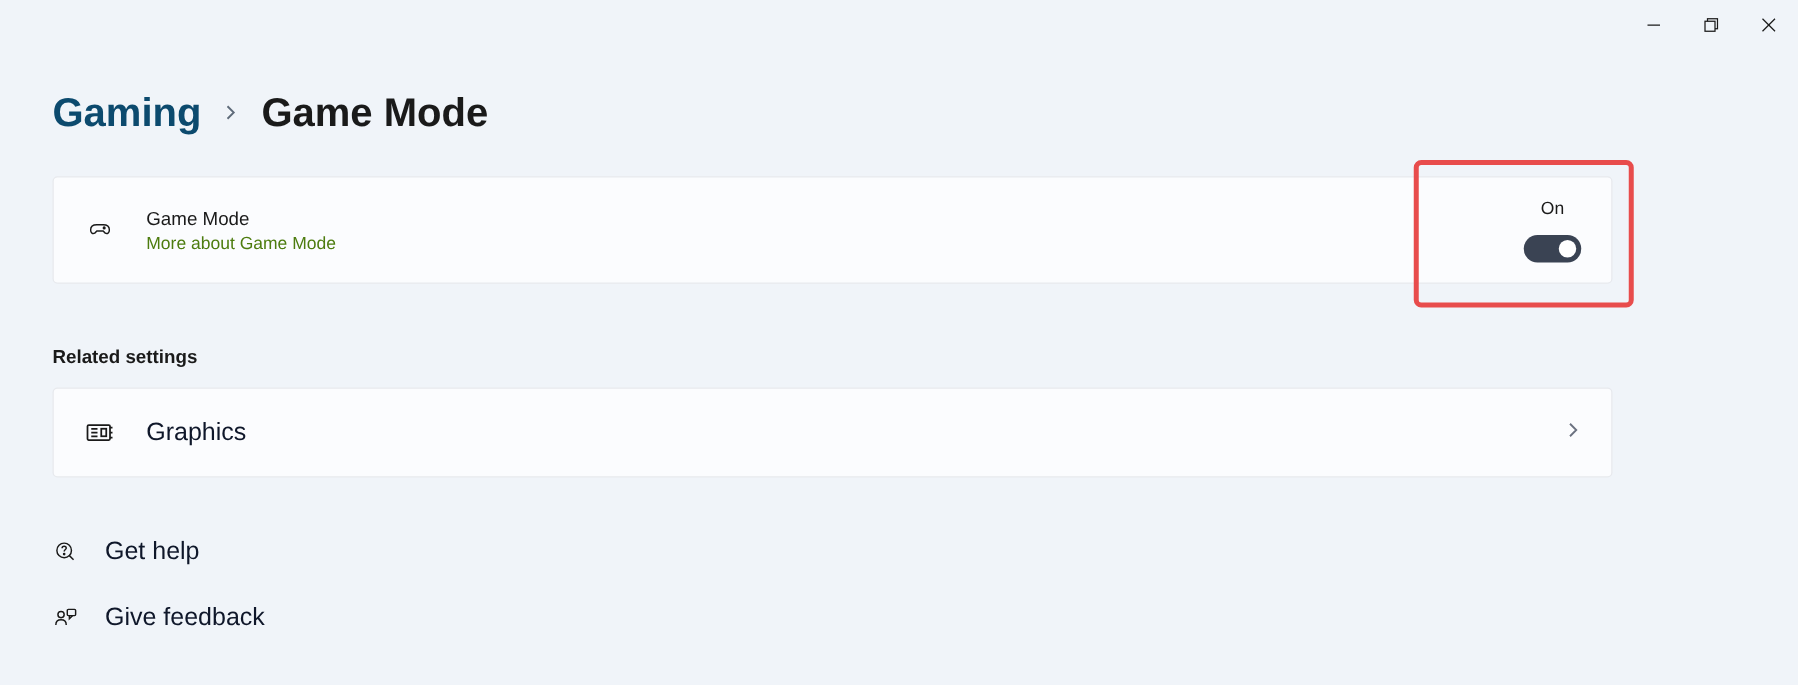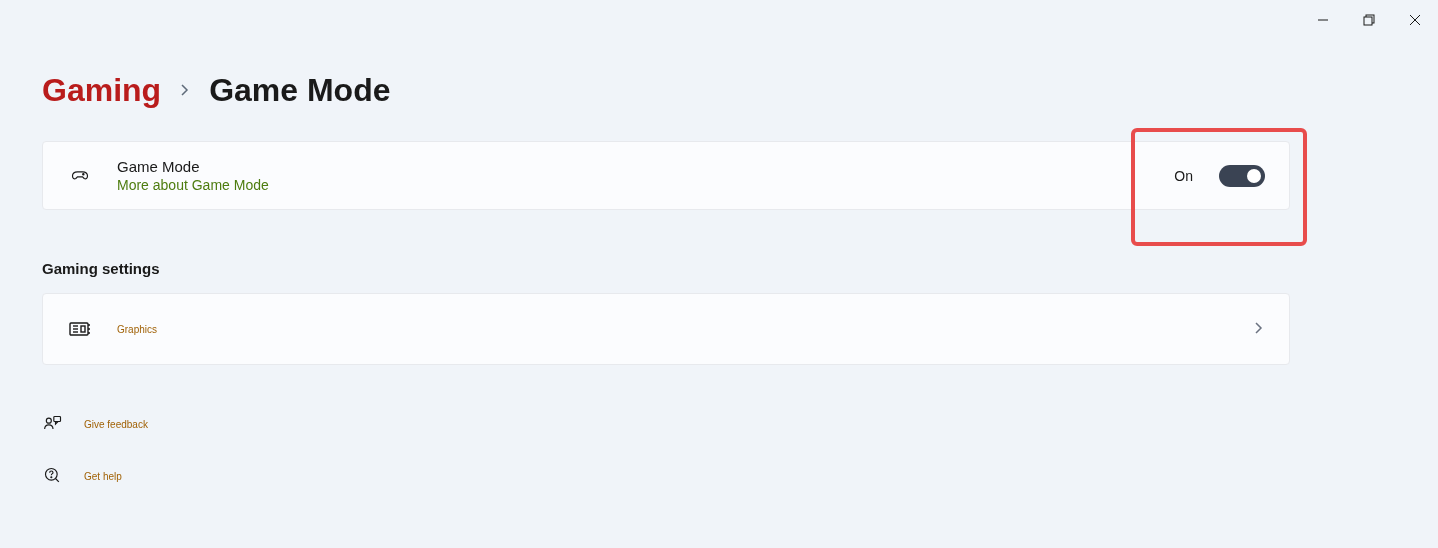--- a/index.html
+++ b/index.html
@@ -39,21 +39,21 @@
     }
     .breadcrumb {
       display: flex;
       align-items: center;
       gap: 18px;
       margin-bottom: 32px;
     }
     .breadcrumb-parent {
       font-size: 32px;
       font-weight: 600;
-      color: #b91c1c;
+      color: #0c4a6e;
       cursor: pointer;
     }
     .breadcrumb-chevron {
       font-size: 18px;
       color: #5f6b7a;
     }
     .breadcrumb-current {
       font-size: 32px;
       font-weight: 600;
       color: #1a1a1a;
@@ -91,21 +91,22 @@
       color: #6b7280;
       line-height: 1.45;
     }
     .card-link {
       font-size: 14px;
       color: #4d7c0f;
     }
     .toggle-area {
       display: flex;
       align-items: center;
-      gap: 26px;
+      gap: 14px;
+      flex-direction: column;
     }
     .toggle-label {
       font-size: 14px;
       color: #1a1a1a;
     }
     .toggle {
       width: 46px;
       height: 22px;
       background: #3a4353;
       border-radius: 11px;
@@ -147,22 +148,22 @@
     }
     .link-icon {
       width: 22px;
       height: 22px;
       display: flex;
       align-items: center;
       justify-content: center;
       flex-shrink: 0;
     }
     .link-text {
-      font-size: 10px;
-      color: #a16207;
+      font-size: 20px;
+      color: #0f172a;
     }
     .chevron-right {
       margin-left: auto;
       color: #6b7280;
     }
     .bottom-links {
       margin-top: 40px;
       display: flex;
       flex-direction: column;
       gap: 14px;
@@ -215,21 +216,21 @@
     </div>
     <div class="toggle-area">
       <span class="toggle-label">On</span>
       <div class="toggle">
         <div class="toggle-knob"></div>
       </div>
     </div>
     <div class="highlight-box"></div>
   </div>
 
-  <div class="section-header">Gaming settings</div>
+  <div class="section-header">Related settings</div>
 
   <div class="card" style="padding:22px 24px;">
     <div class="card-icon">
       <svg viewBox="0 0 24 24" width="24" height="24" fill="none" stroke="#1a1a1a" stroke-width="1.4">
         <rect x="2" y="6" width="18" height="12" rx="1"></rect>
         <line x1="5" y1="9" x2="10" y2="9"></line>
         <line x1="5" y1="12" x2="10" y2="12"></line>
         <line x1="5" y1="15" x2="10" y2="15"></line>
         <rect x="13" y="9" width="4" height="6"></rect>
         <line x1="20" y1="8" x2="22" y2="8"></line>
@@ -242,33 +243,33 @@
       <svg width="12" height="12" viewBox="0 0 12 12">
           <path d="M3 1 L8 6 L3 11" fill="none" stroke="#6b7280" stroke-width="1.5"></path>
         </svg>
     </span>
   </div>
 
   <div class="bottom-links">
     <div class="link-row">
       <div class="link-icon">
         <svg viewBox="0 0 24 24" width="20" height="20" fill="none" stroke="#1a1a1a" stroke-width="1.4">
+          <circle cx="10" cy="10" r="7"></circle>
+          <path d="M8 8 C8 6.5, 9 6, 10 6 C11 6, 12 7, 12 8 C12 9, 10 9.5, 10 11"></path>
+          <circle cx="10" cy="13.5" r="0.6" fill="#1a1a1a"></circle>
+          <path d="M15 15 L19 19"></path>
+        </svg>
+      </div>
+      <span class="link-text">Get help</span>
+    </div>
+    <div class="link-row">
+      <div class="link-icon">
+        <svg viewBox="0 0 24 24" width="20" height="20" fill="none" stroke="#1a1a1a" stroke-width="1.4">
           <circle cx="7" cy="8" r="3"></circle>
           <path d="M2 18 C2 14, 5 13, 7 13 C9 13, 12 14, 12 18"></path>
           <rect x="13" y="3" width="8" height="6" rx="1"></rect>
           <path d="M15 9 L15 12 L18 9"></path>
         </svg>
       </div>
       <span class="link-text">Give feedback</span>
     </div>
-    <div class="link-row">
-      <div class="link-icon">
-        <svg viewBox="0 0 24 24" width="20" height="20" fill="none" stroke="#1a1a1a" stroke-width="1.4">
-          <circle cx="10" cy="10" r="7"></circle>
-          <path d="M8 8 C8 6.5, 9 6, 10 6 C11 6, 12 7, 12 8 C12 9, 10 9.5, 10 11"></path>
-          <circle cx="10" cy="13.5" r="0.6" fill="#1a1a1a"></circle>
-          <path d="M15 15 L19 19"></path>
-        </svg>
-      </div>
-      <span class="link-text">Get help</span>
-    </div>
   </div>
 </div>
 
 </body></html>

